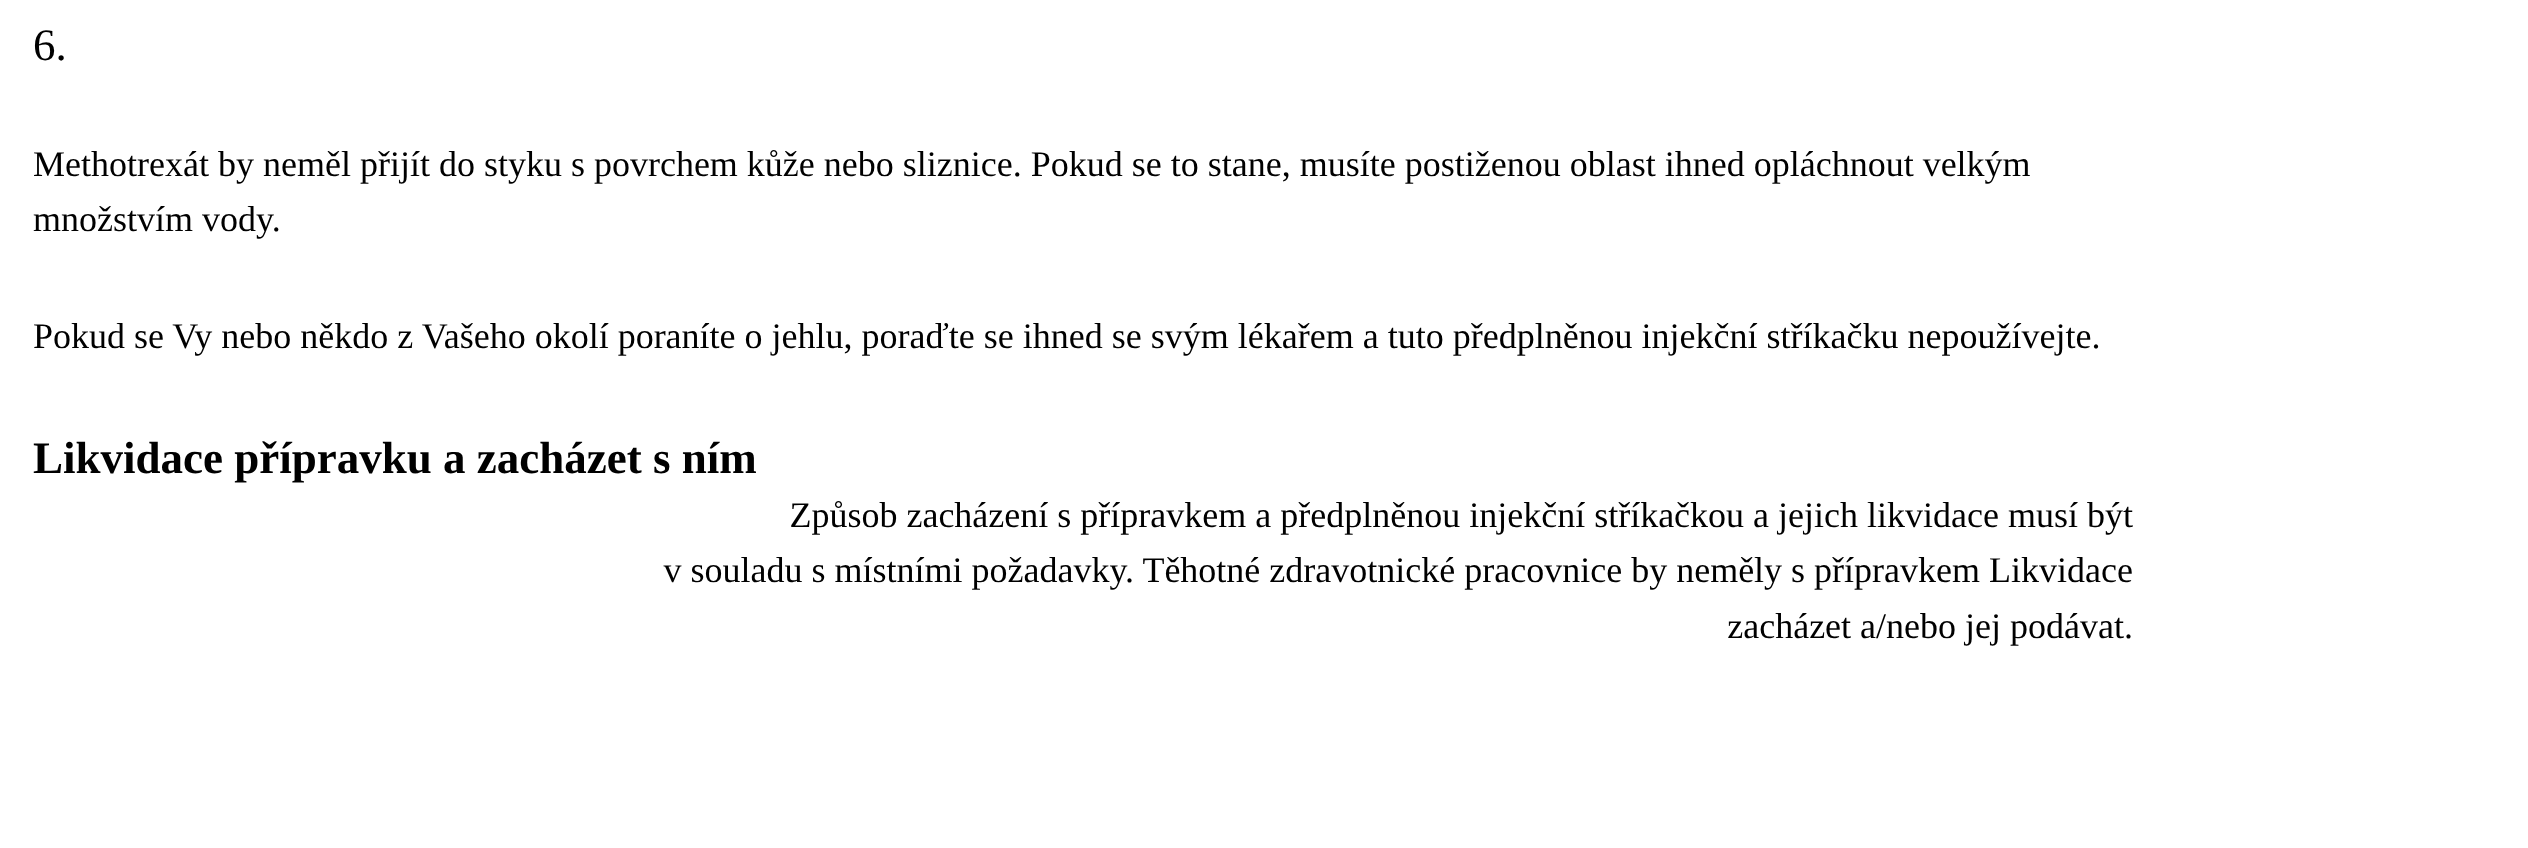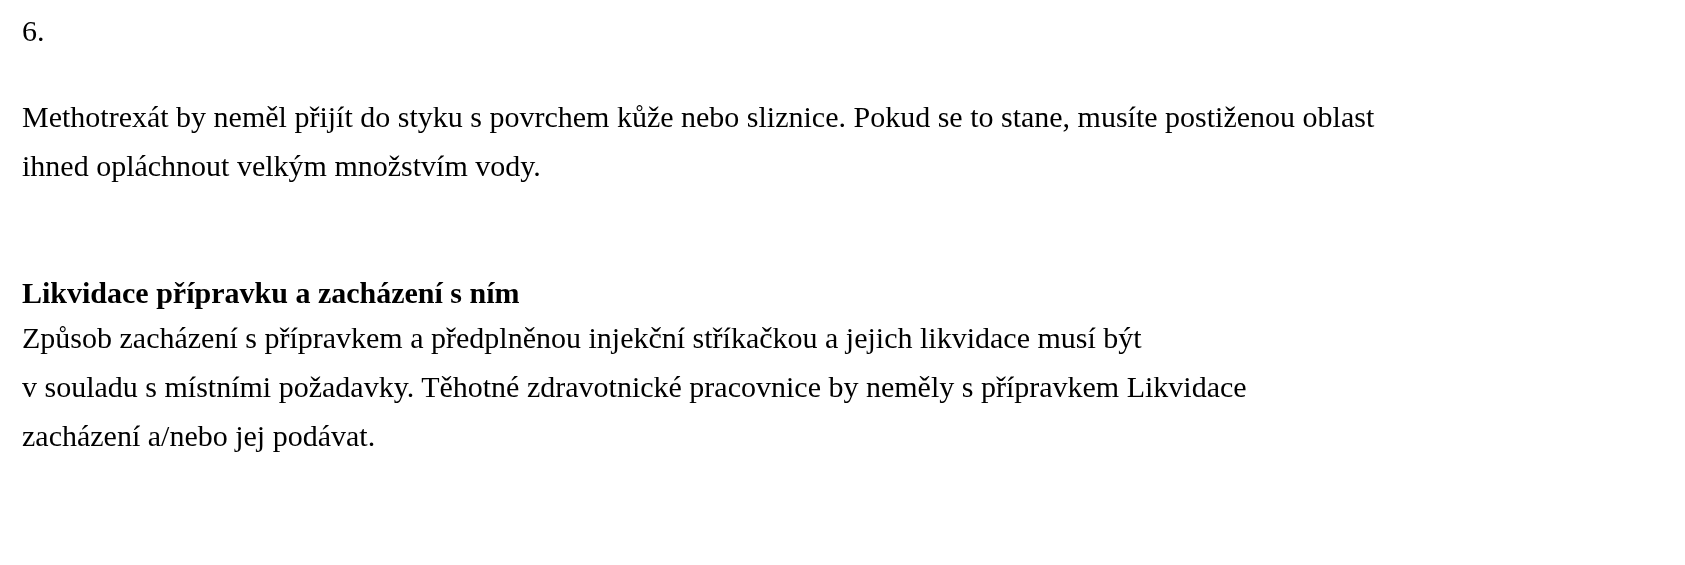--- a/index.html
+++ b/index.html
@@ -29,58 +29,60 @@
   }
   .numbered-item .num {
     width: 90px;
     flex: 0 0 90px;
   }
   .numbered-item .itext {
     flex: 1 1 auto;
     max-width: 1270px;
   }
   p.para {
-    font-size: 30px;
-    line-height: 49px;
+    font-size: 24px;
+    line-height: 37px;
     margin: 0;
     max-width: 1400px;
   }
   .gap {
     height: 41px;
   }
   .heading {
     font-size: 30px;
     line-height: 41px;
     font-weight: bold;
     margin: 0;
   }
   .tight {
     margin: 0;
   }
   .nowrapblock {
     max-width: 1420px;
+    text-align: right;
   }
 </style>
 </head>
 <body>
 
 <div class="page">
 
   <div class="numbered-item">
     <span class="num">6.</span>
   </div>
 
   <div class="gap"></div>
 
   <p class="para">Methotrexát by neměl přijít do styku s povrchem kůže nebo sliznice. Pokud se to stane, musíte postiženou oblast ihned opláchnout velkým množstvím vody.</p>
 
   <div class="gap"></div>
 
+  <p class="para">Pokud se Vy nebo někdo z Vašeho okolí poraníte o jehlu, poraďte se ihned se svým lékařem a tuto předplněnou injekční stříkačku nepoužívejte.</p>
 
   <div class="gap"></div>
 
-  <p class="heading">Likvidace přípravku a zacházení s ním</p>
+  <p class="heading">Likvidace přípravku a zacházet s ním</p>
 
   <p class="para tight nowrapblock">Způsob zacházení s přípravkem a předplněnou injekční stříkačkou a jejich likvidace musí být</p>
   <p class="para tight nowrapblock">v souladu s místními požadavky. Těhotné zdravotnické pracovnice by neměly s přípravkem Likvidace</p>
-  <p class="para tight nowrapblock">zacházení a/nebo jej podávat.</p>
+  <p class="para tight nowrapblock">zacházet a/nebo jej podávat.</p>
 
 </div>
 
 </body></html>

